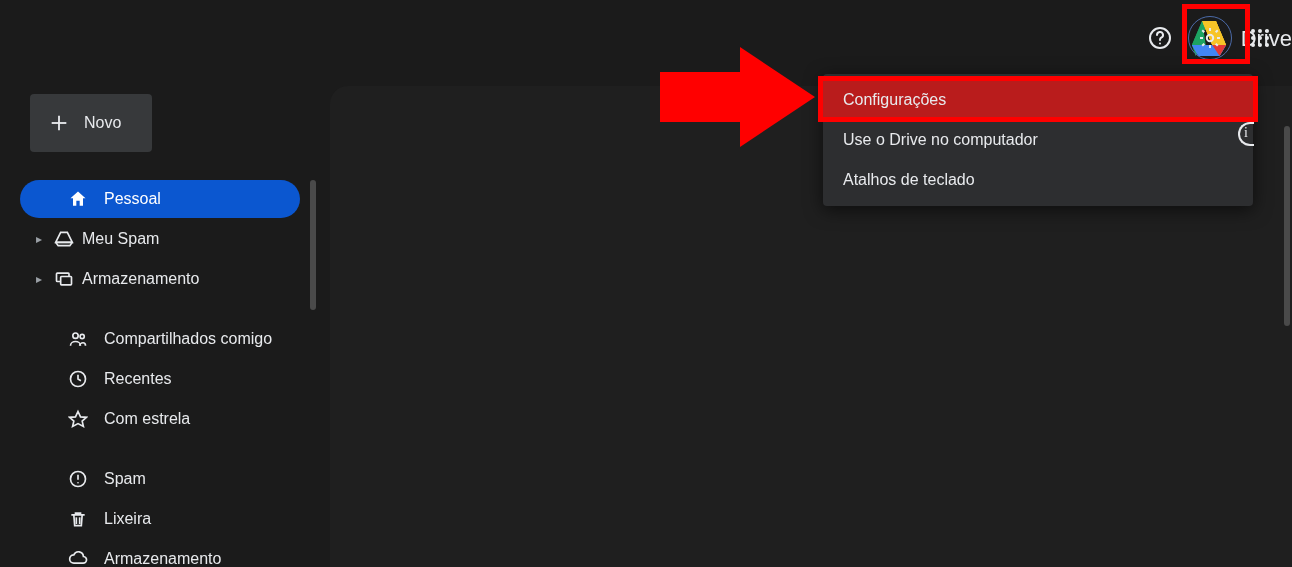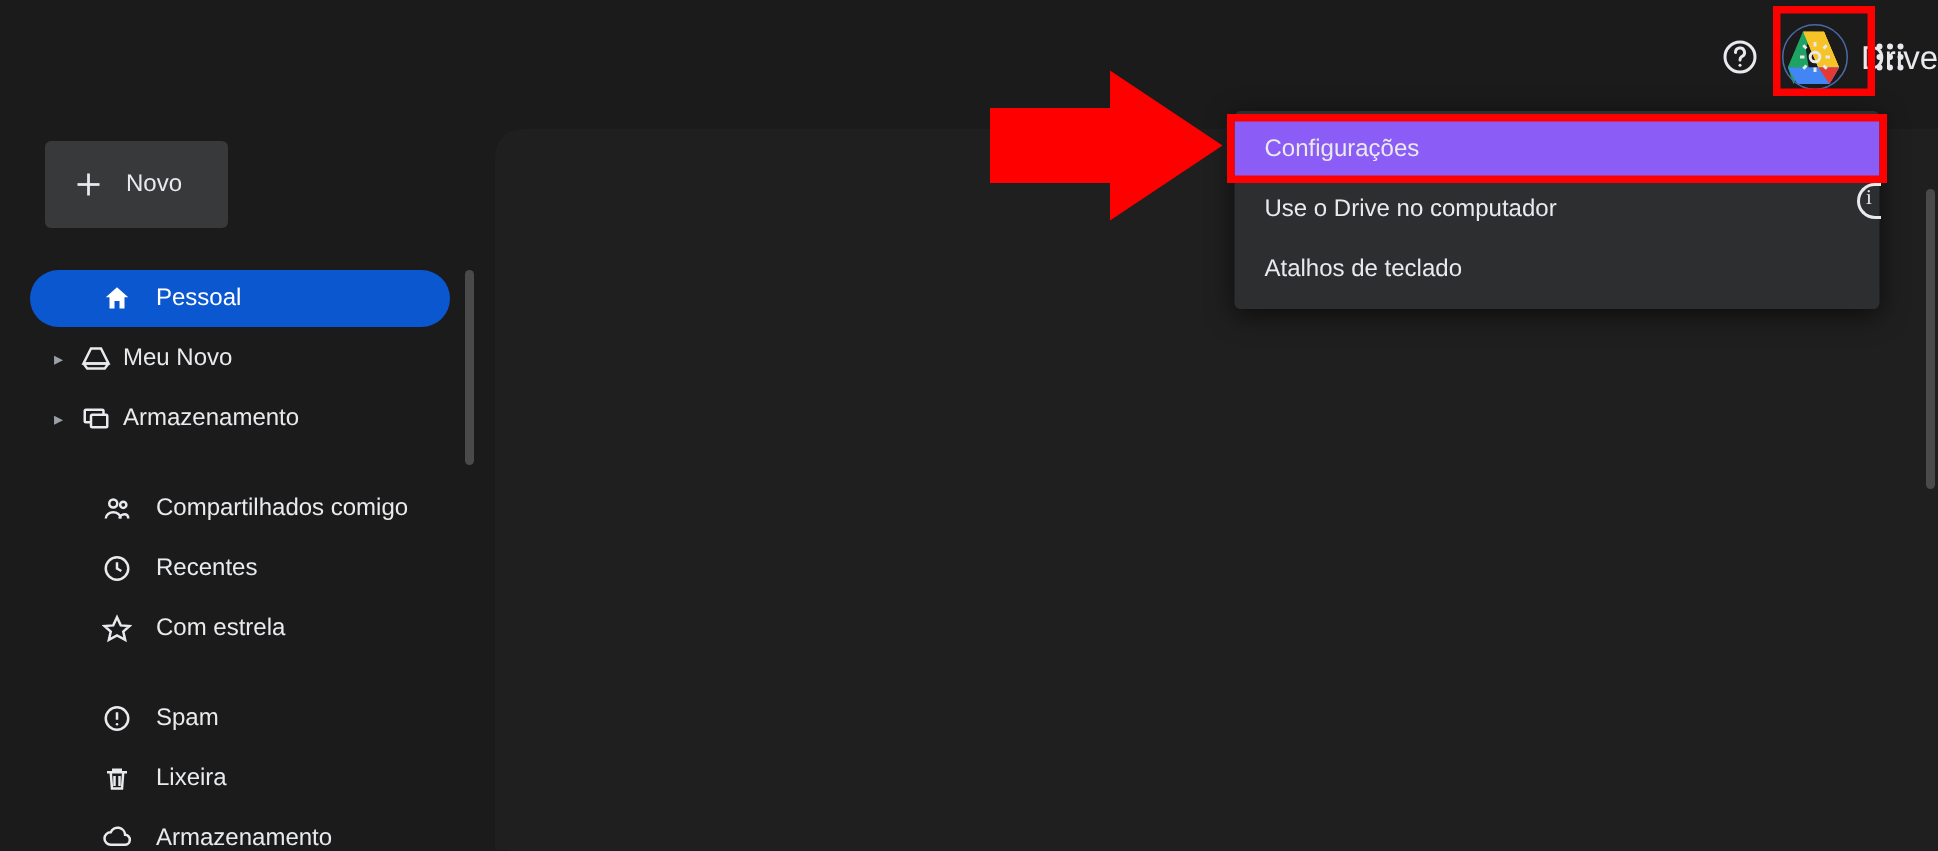--- a/index.html
+++ b/index.html
@@ -36,21 +36,21 @@
   
   .side-scroll { position:absolute; left:310px; top:180px; width:6px; height:130px; background:#4a4a4a; border-radius:3px; }
 
   
   .main { position:absolute; left:330px; top:86px; right:0; bottom:0; background:#1f1f1f; border-top-left-radius:18px; }
   .main-scroll { position:absolute; right:2px; top:40px; width:6px; height:200px; background:#4a4a4a; border-radius:3px; }
 
   
   .dropdown { position:absolute; left:823px; top:74px; width:430px; background:#2d2e30; border-radius:4px; box-shadow:0 4px 18px rgba(0,0,0,0.6); padding:6px 0; z-index:20; }
   .dd-item { height:40px; display:flex; align-items:center; padding:0 20px; font-size:16px; color:#e8eaed; cursor:pointer; }
-  .dd-item.hovered { background:#8b5cf6; }
+  .dd-item.hovered { background:#b91c1c; }
   .dd-highlight { position:absolute; left:-5px; top:2px; width:calc(100% + 10px); height:46px; border:5px solid #ff0000; pointer-events:none; }
 
   
   .info-stub { position:absolute; right:-1px; top:48px; width:16px; height:24px; border:2px solid #e8eaed; border-right:none; border-radius:12px 0 0 12px; }
   .info-stub::after { content:"i"; position:absolute; left:4px; top:1px; font-size:14px; color:#e8eaed; font-family:serif; }
 
   
   .red-arrow { position:absolute; left:660px; top:42px; width:160px; height:120px; z-index:25; pointer-events:none; }
 
   svg { display:block; }
@@ -133,21 +133,21 @@
 
     <div class="nav-item sub">
       <span class="nav-caret">▸</span>
       <span>
         <svg width="20" height="20" viewBox="0 0 24 24" fill="none" stroke="#e8eaed" stroke-width="2">
             <polygon points="8,4 16,4 22,16 2,16"></polygon>
             <line x1="2" y1="16" x2="22" y2="16"></line>
             <path d="M2 16l3 4h14l3-4"></path>
           </svg>
       </span>
-      <span>Meu Novo</span>
+      <span>Meu Spam</span>
     </div>
 
     <div class="nav-item sub">
       <span class="nav-caret">▸</span>
       <span>
         <svg width="20" height="20" viewBox="0 0 24 24" fill="none" stroke="#e8eaed" stroke-width="2">
             <rect x="3" y="5" width="15" height="10" rx="1"></rect>
             <rect x="8" y="9" width="13" height="10" rx="1" fill="#1b1b1b"></rect>
           </svg>
       </span>

